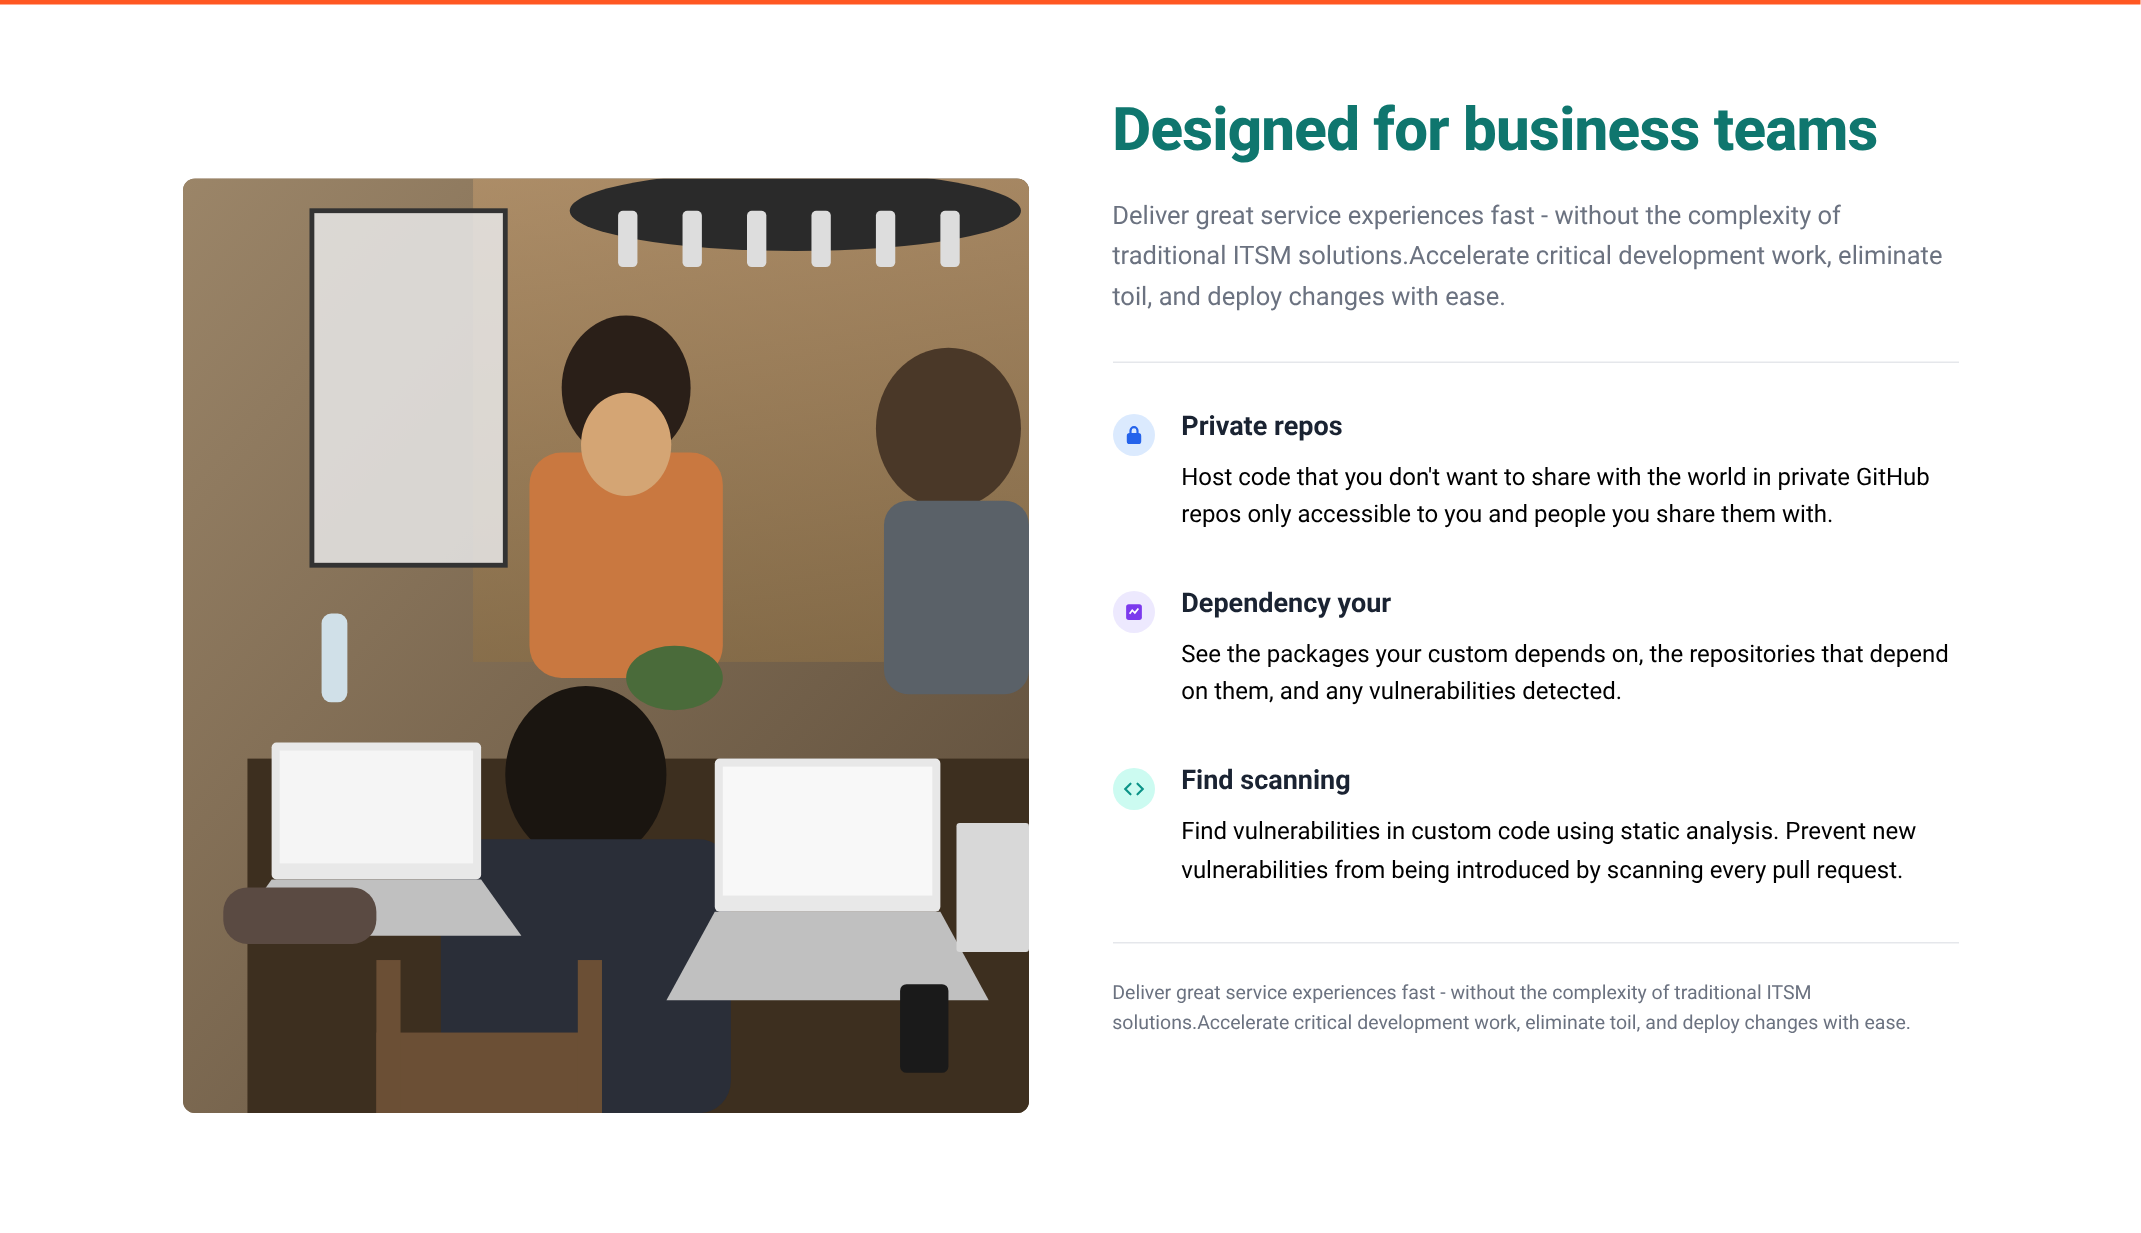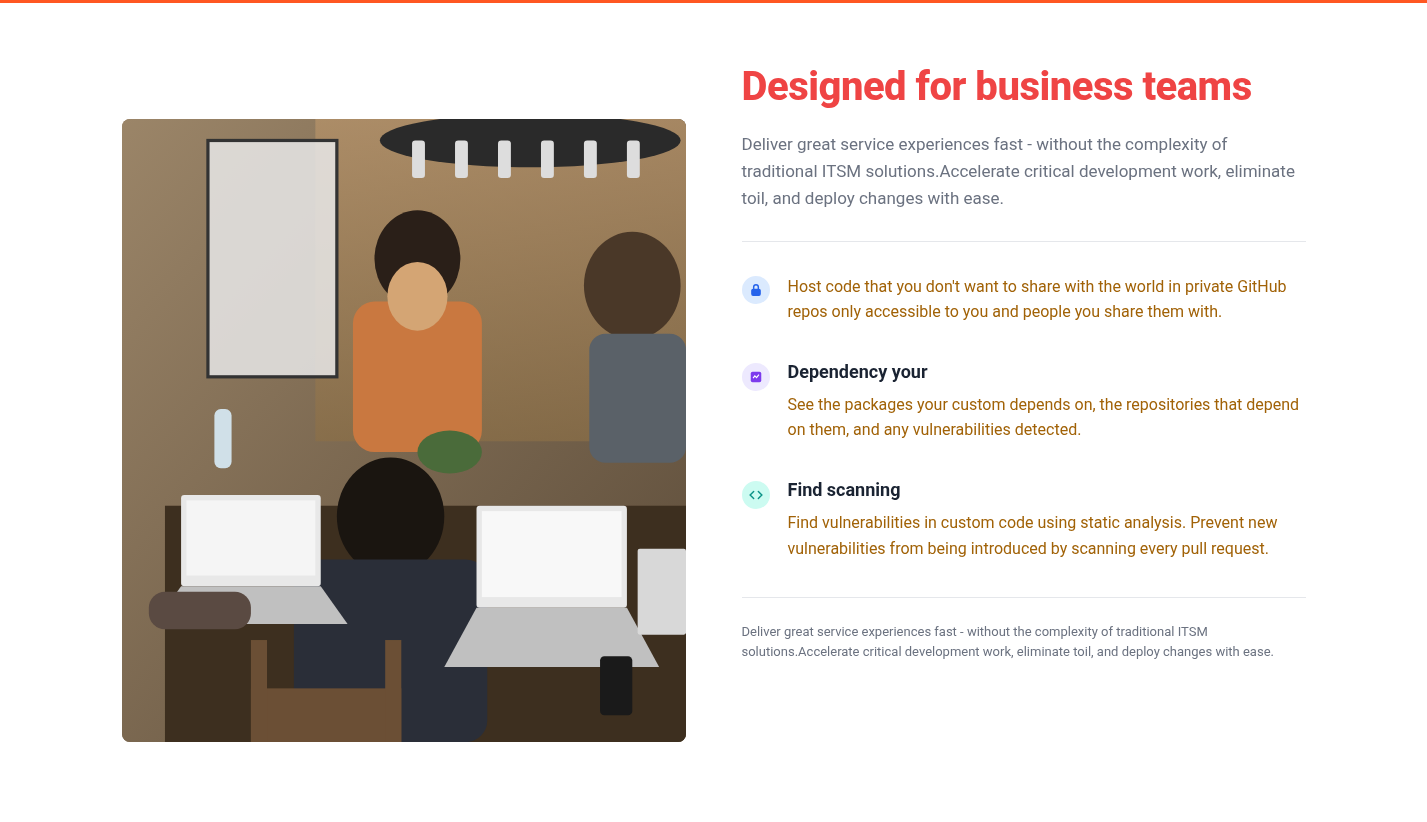--- a/index.html
+++ b/index.html
@@ -36,21 +36,21 @@
       width: 100%;
       height: 100%;
       display: block;
     }
     .content-col {
       padding-top: 0;
     }
     .heading {
       font-size: 40px;
       font-weight: 800;
-      color: #ef4444;
+      color: #0f766e;
       line-height: 1.2;
       margin-bottom: 20px;
       letter-spacing: -0.5px;
     }
     .subheading {
       font-size: 17px;
       color: #6b7280;
       line-height: 1.6;
       margin-bottom: 28px;
     }
@@ -82,21 +82,21 @@
       height: 14px;
     }
     .feature-title {
       font-size: 18px;
       font-weight: 700;
       color: #1a2332;
       margin-bottom: 10px;
     }
     .feature-desc {
       font-size: 16px;
-      color: #a16207;
+      color: #000000;
       line-height: 1.6;
     }
     .bottom-divider {
       border: none;
       border-top: 1px solid #e5e7eb;
       margin: 4px 0 24px 0;
     }
     .footer-text {
       font-size: 13px;
       color: #6b7280;
@@ -176,20 +176,21 @@
     <hr class="divider">
 
     <div class="feature-item">
       <div class="feature-icon icon-blue">
         <svg viewBox="0 0 24 24" fill="none" stroke="#2563eb" stroke-width="2.5">
           <rect x="5" y="11" width="14" height="10" rx="2" fill="#2563eb"></rect>
           <path d="M8 11V7a4 4 0 0 1 8 0v4" stroke="#2563eb" fill="none"></path>
         </svg>
       </div>
       <div>
+        <h3 class="feature-title">Private repos</h3>
         <p class="feature-desc">Host code that you don't want to share with the world in private GitHub repos only accessible to you and people you share them with.</p>
       </div>
     </div>
 
     <div class="feature-item">
       <div class="feature-icon icon-purple">
         <svg viewBox="0 0 24 24" fill="#7c3aed">
           <rect x="3" y="3" width="18" height="18" rx="3" fill="#7c3aed"></rect>
           <polyline points="7,14 10,10 13,13 17,8" stroke="#fff" stroke-width="2" fill="none"></polyline>
         </svg>

